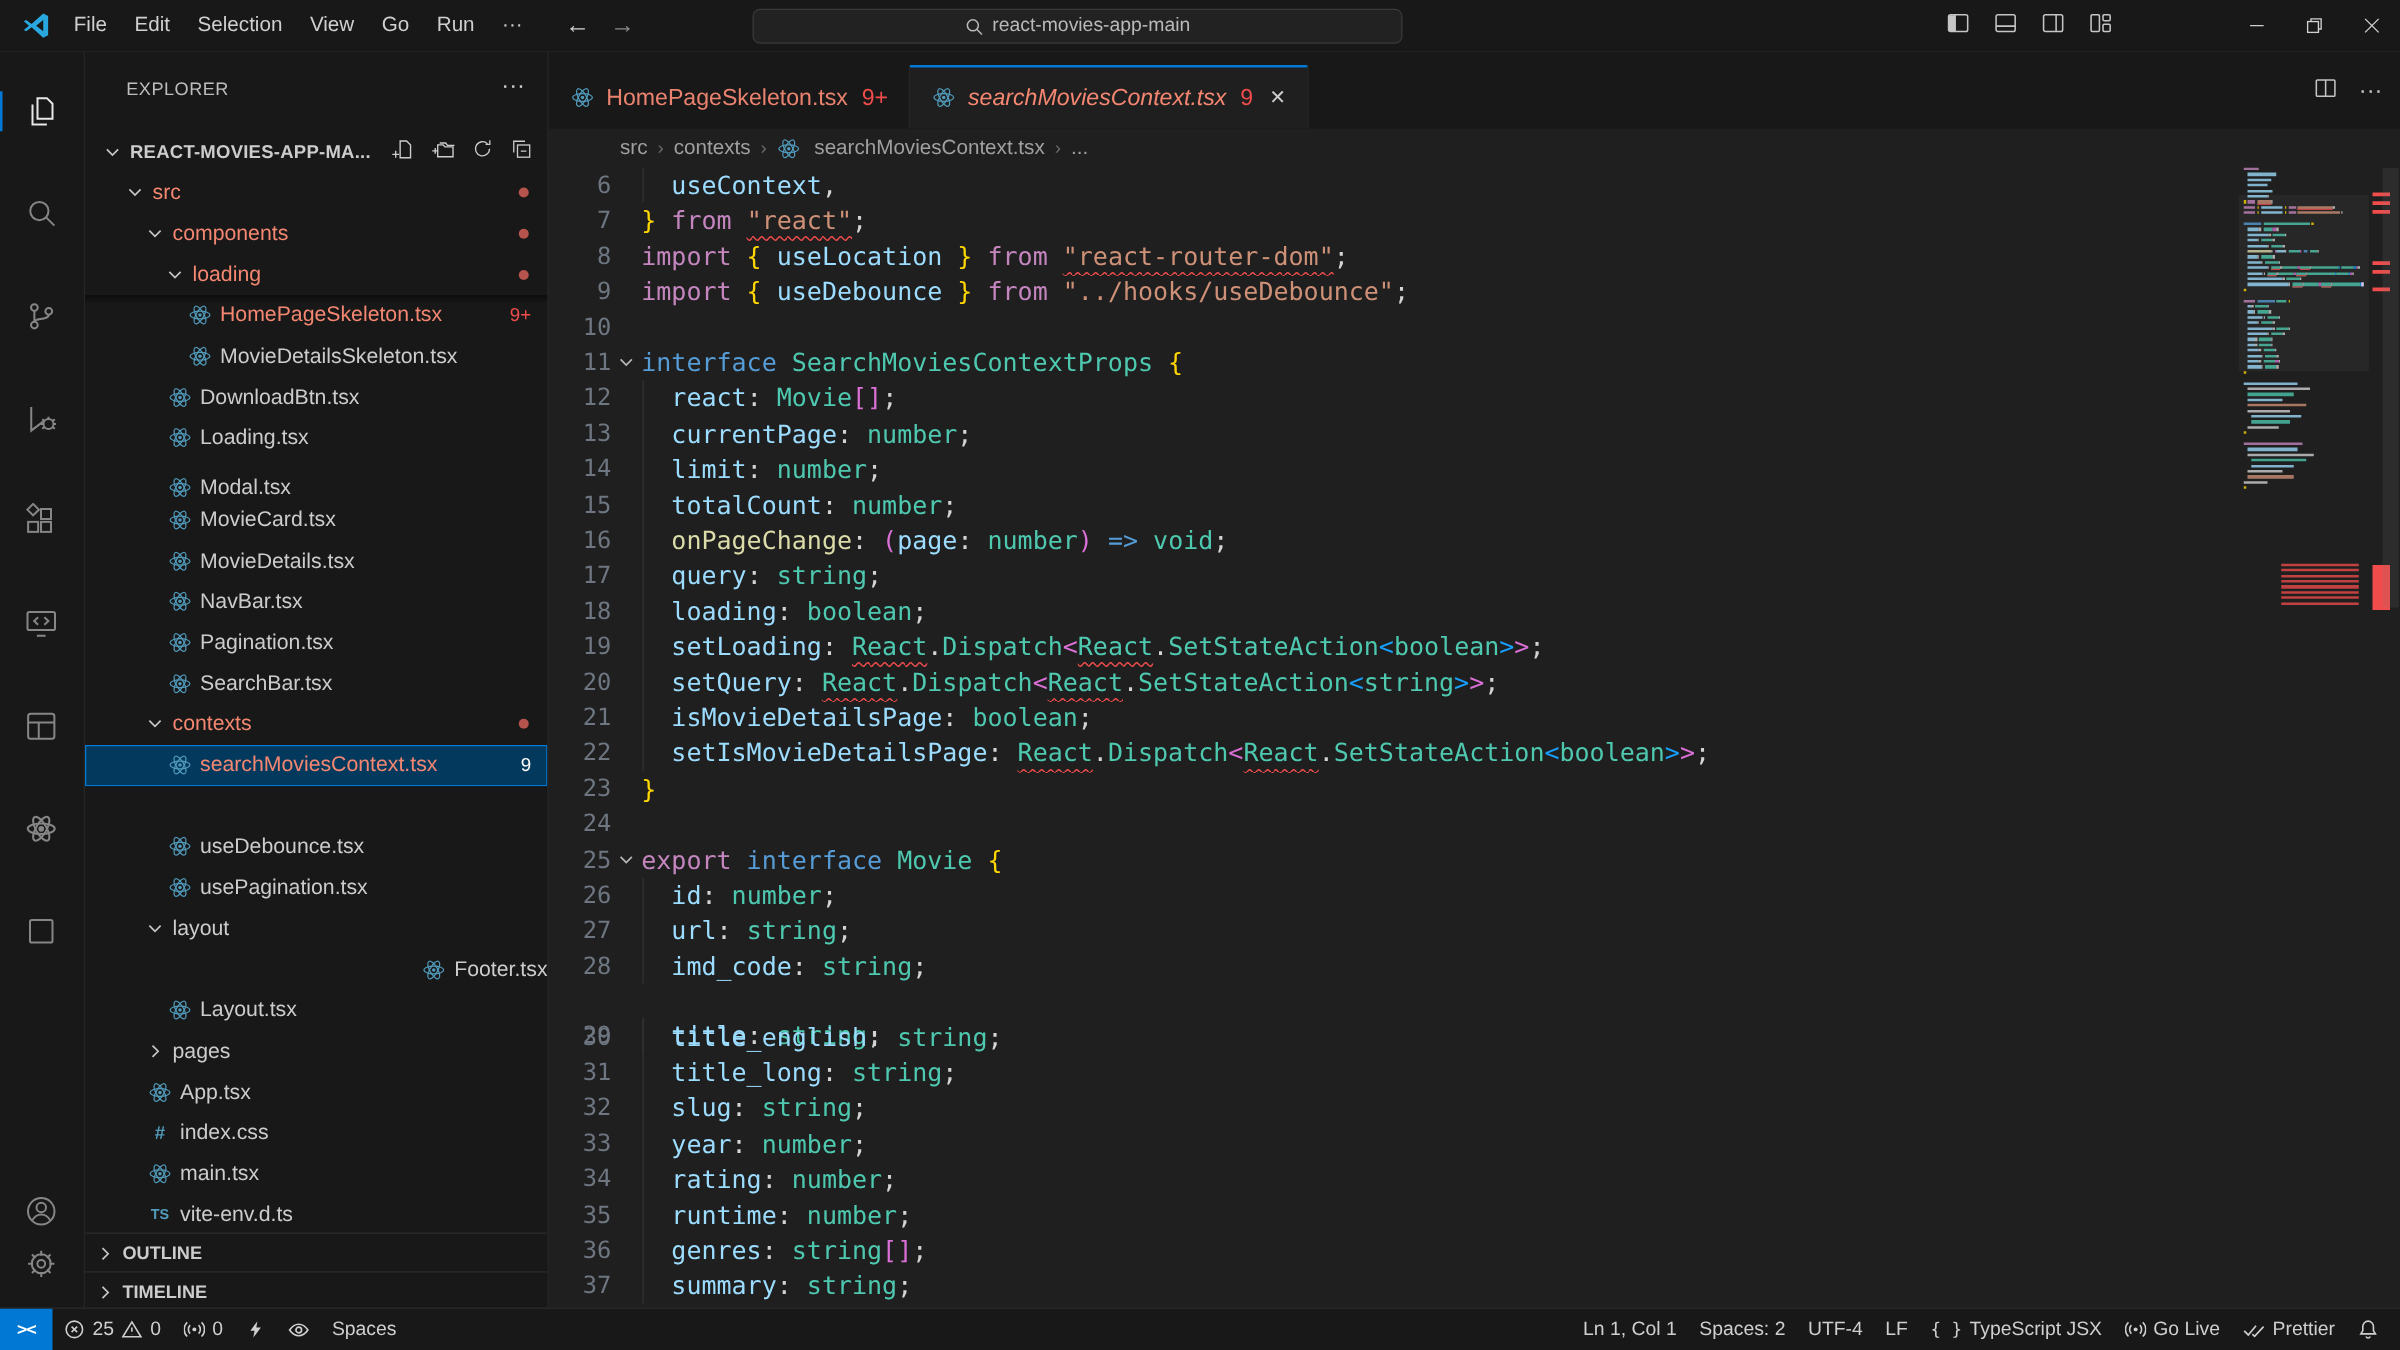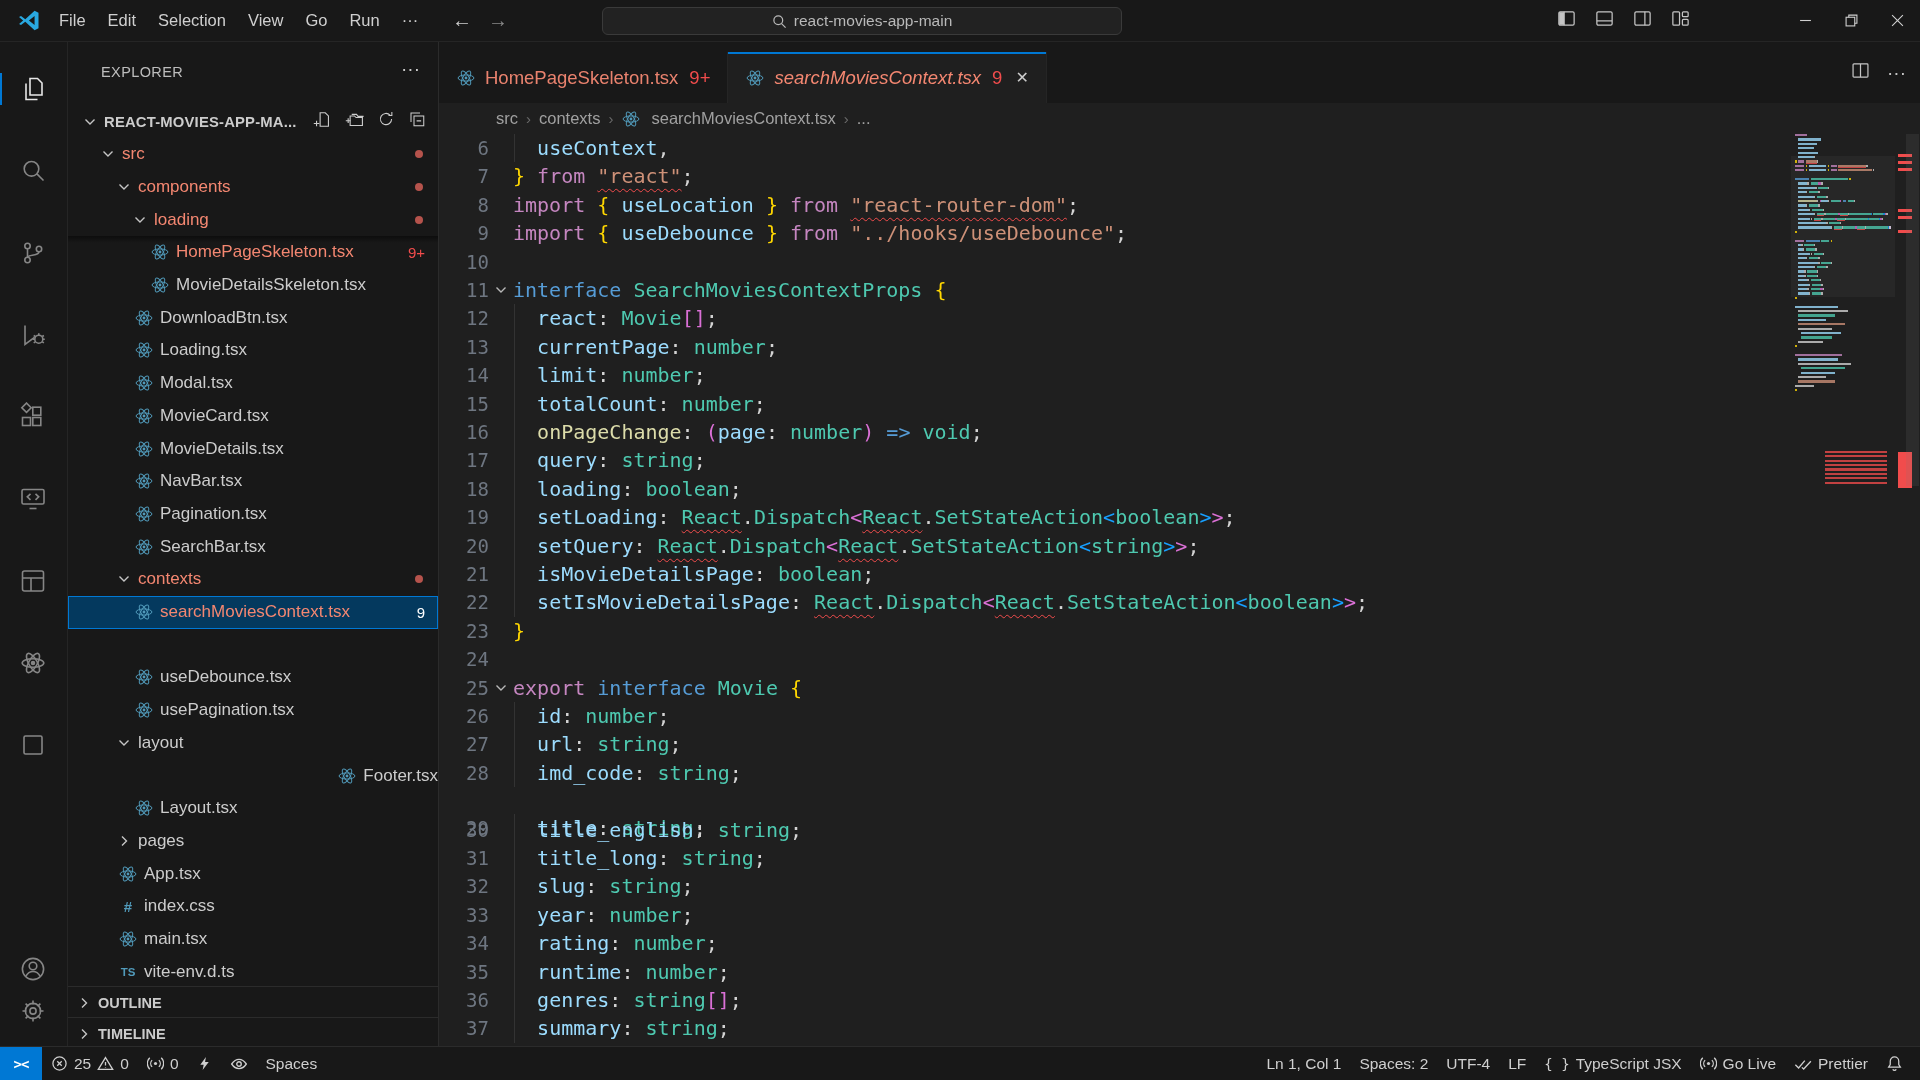--- a/index.html
+++ b/index.html
@@ -354,21 +354,21 @@
             <g fill="none" stroke="#519aba" stroke-width="1.2">
               <ellipse cx="12" cy="12" rx="9.5" ry="3.7"></ellipse>
               <ellipse cx="12" cy="12" rx="9.5" ry="3.7" transform="rotate(60 12 12)"></ellipse>
               <ellipse cx="12" cy="12" rx="9.5" ry="3.7" transform="rotate(120 12 12)"></ellipse>
             </g>
             <circle cx="12" cy="12" r="1.7" fill="#519aba"></circle>
           </svg>
         </span>
         <span class="tlabel">Loading.tsx</span>
       </div>
-      <div class="trow" style="top: 261.6px; padding-left: 65px;">
+      <div class="trow" style="top: 261.6px; padding-left: 65px; align-items: flex-end;">
         <span class="ficon">
           <svg width="20" height="20" viewBox="0 0 24 24">
             <g fill="none" stroke="#519aba" stroke-width="1.2">
               <ellipse cx="12" cy="12" rx="9.5" ry="3.7"></ellipse>
               <ellipse cx="12" cy="12" rx="9.5" ry="3.7" transform="rotate(60 12 12)"></ellipse>
               <ellipse cx="12" cy="12" rx="9.5" ry="3.7" transform="rotate(120 12 12)"></ellipse>
             </g>
             <circle cx="12" cy="12" r="1.7" fill="#519aba"></circle>
           </svg>
         </span>

